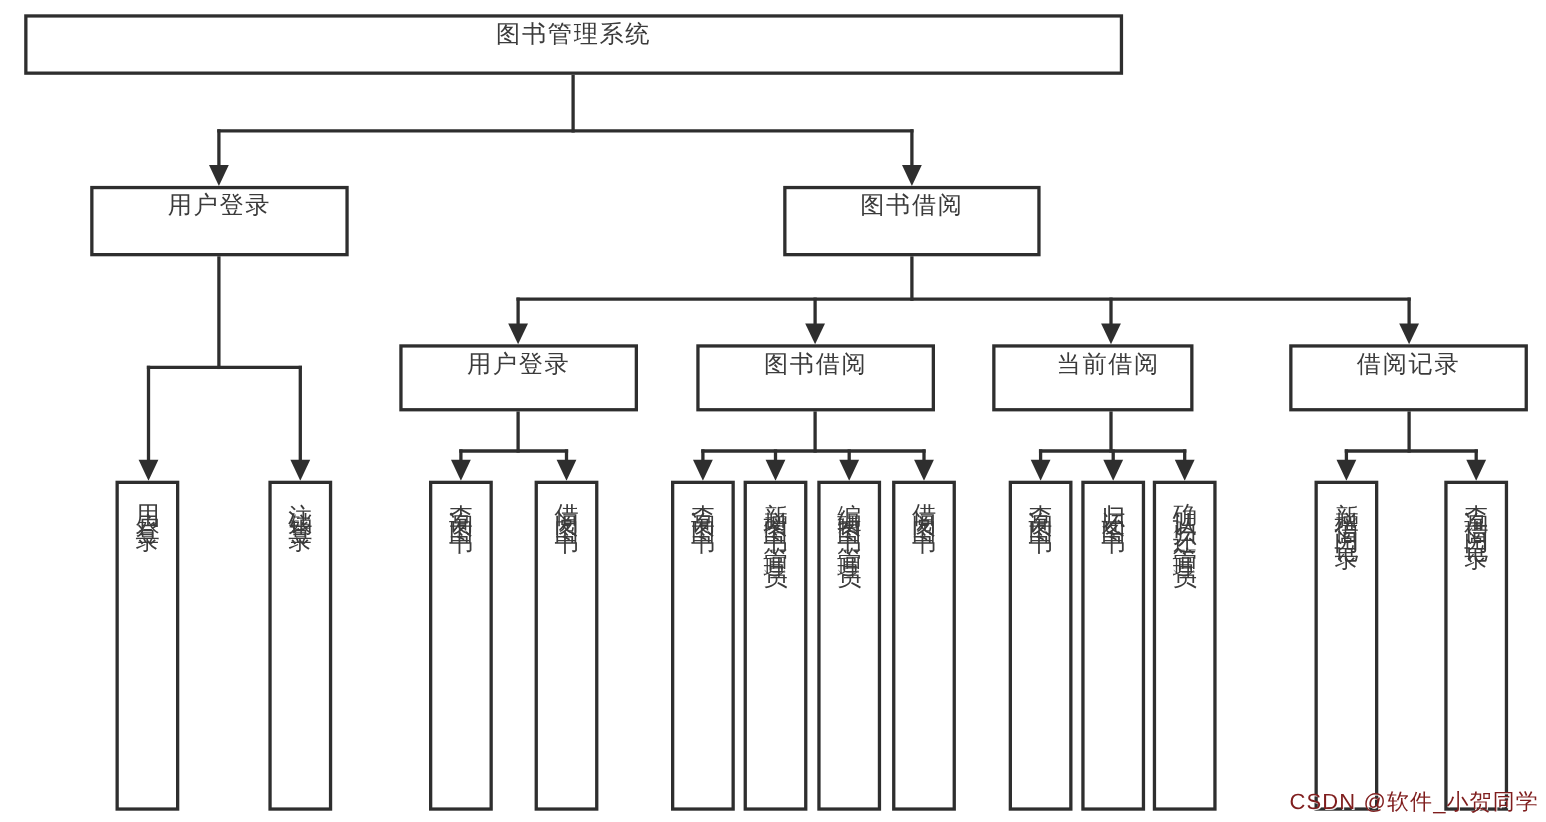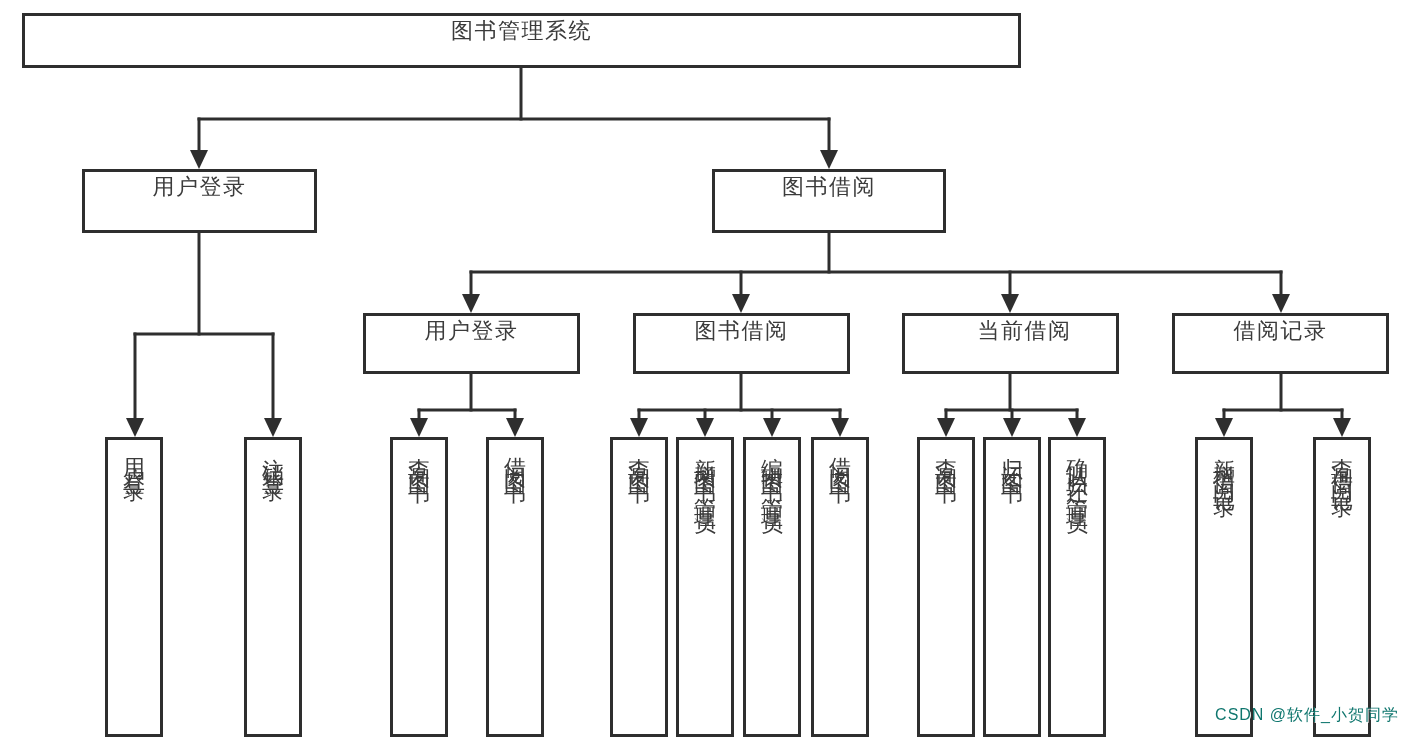--- a/index.html
+++ b/index.html
@@ -16,22 +16,22 @@
     display:flex;justify-content:center;z-index:2;
   }
   .node .lbl{
     color:#3b3b3b;font-size:22px;letter-spacing:1.5px;white-space:nowrap;
   }
   .leaf .lbl{
     writing-mode:vertical-rl;text-orientation:mixed;
     letter-spacing:8px;white-space:normal;line-height:1.1;
   }
   .watermark{
-    position:absolute;right:6px;bottom:21px;z-index:5;color:#0f766e;
-    font-size:16px;letter-spacing:1px;
+    position:absolute;right:6px;bottom:5px;z-index:5;color:#7f1d1d;
+    font-size:20px;letter-spacing:1px;
     text-shadow:1px 1px 0 rgba(255,255,255,0.9);
   }
 </style>
 </head>
 <body>
 
 <div class="stage">
 
   <svg class="connectors" viewBox="0 0 1405 747" xmlns="http://www.w3.org/2000/svg" aria-hidden="true">
 
@@ -119,21 +119,21 @@
   <div class="node" style="left:712px;top:169px;width:234px;height:64px;">
     <span class="lbl">图书借阅</span>
   </div>
 
   <div class="node" style="left:363px;top:313px;width:217px;height:61px;">
     <span class="lbl">用户登录</span>
   </div>
   <div class="node" style="left:633px;top:313px;width:217px;height:61px;">
     <span class="lbl">图书借阅</span>
   </div>
-  <div class="node" style="left:902px;top:313px;width:217px;height:61px;padding-left:28px;">
+  <div class="node" style="left:902px;top:313px;width:183px;height:61px;padding-left:28px;">
     <span class="lbl">当前借阅</span>
   </div>
   <div class="node" style="left:1172px;top:313px;width:217px;height:61px;">
     <span class="lbl">借阅记录</span>
   </div>
 
   <div class="node leaf" style="left:105px;top:437px;width:58px;height:300px;">
     <span class="lbl">用户登录</span>
   </div>
   <div class="node leaf" style="left:244px;top:437px;width:58px;height:300px;">

